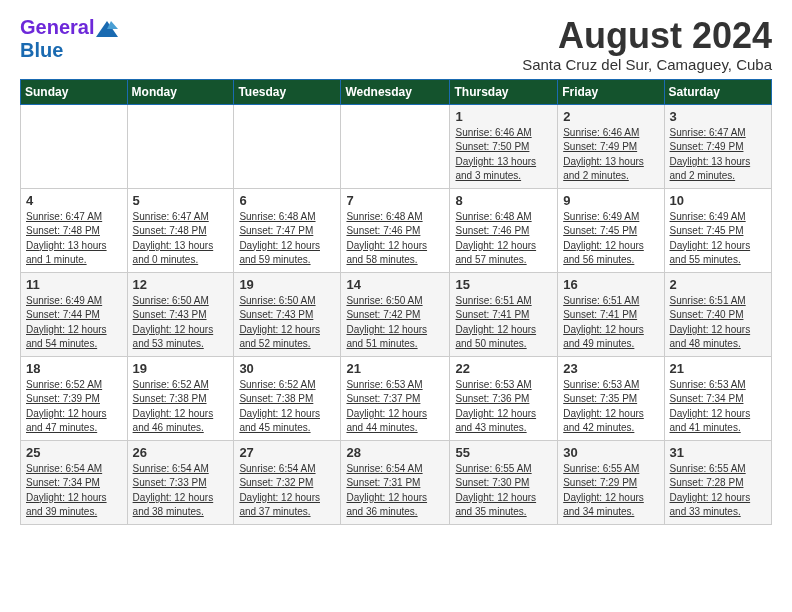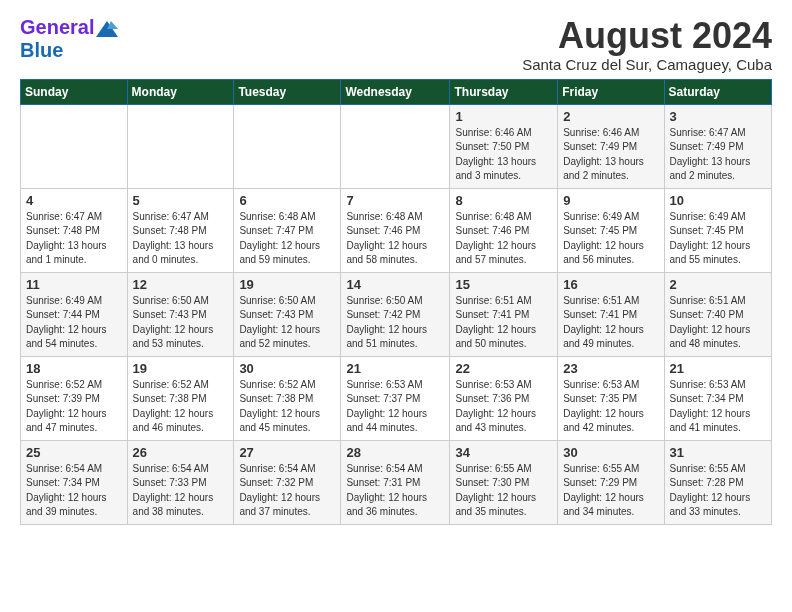--- a/index.html
+++ b/index.html
@@ -87,20 +87,21 @@
       font-size: 13px;
       font-weight: bold;
       color: #333;
       display: block;
       margin-bottom: 2px;
     }
     .day-info {
       font-size: 10px;
       color: #333;
       line-height: 1.45;
+      text-decoration: underline;
     }
     .empty-cell {
       background: #fff !important;
     }
   </style>
 </head>
 <body>
 
 <div class="header-area">
   <div class="logo">
@@ -335,21 +336,21 @@
 and 37 minutes.</div>
         </td>
         <td>
           <span class="day-number">28</span>
           <div class="day-info" style="white-space: pre-line;">Sunrise: 6:54 AM
 Sunset: 7:31 PM
 Daylight: 12 hours
 and 36 minutes.</div>
         </td>
         <td>
-          <span class="day-number">34</span>
+          <span class="day-number">55</span>
           <div class="day-info" style="white-space: pre-line;">Sunrise: 6:55 AM
 Sunset: 7:30 PM
 Daylight: 12 hours
 and 35 minutes.</div>
         </td>
         <td>
           <span class="day-number">30</span>
           <div class="day-info" style="white-space: pre-line;">Sunrise: 6:55 AM
 Sunset: 7:29 PM
 Daylight: 12 hours

